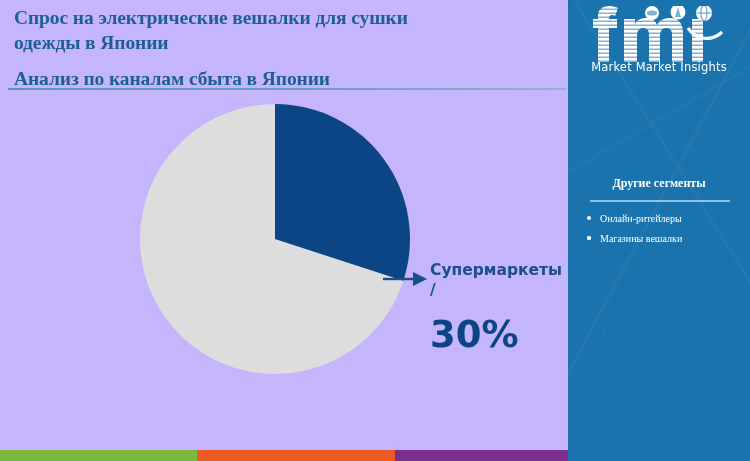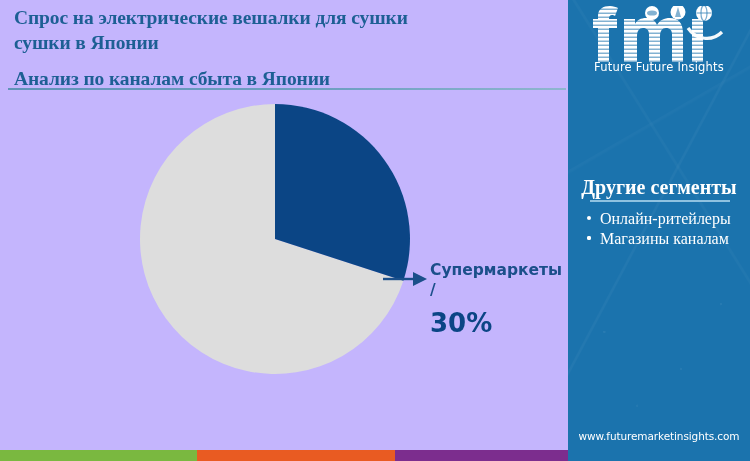--- a/index.html
+++ b/index.html
@@ -97,21 +97,21 @@
 
   
   #panel-heading {
     position: absolute;
     left: 0; top: 176px;
     width: 182px;
     text-align: center;
     color: #ffffff;
     font-family: "Liberation Serif", serif;
     font-weight: bold;
-    font-size: 20px;
+    font-size: 12px;
   }
   #panel-heading-rule {
     position: absolute;
     left: 22px; top: 200px;
     width: 140px; height: 2px;
     background: #8fc2e0;
   }
 
   
   #panel-list {
@@ -121,21 +121,21 @@
     margin: 0;
     padding: 0;
     list-style: none;
   }
   #panel-list li {
     position: relative;
     padding-left: 14px;
     margin-bottom: 7px;
     color: #ffffff;
     font-family: "Liberation Serif", serif;
-    font-size: 16px;
+    font-size: 10px;
     line-height: 13px;
   }
   #panel-list li .bullet-dot {
     position: absolute;
     left: 1px; top: 4px;
     width: 4px; height: 4px;
     border-radius: 50%;
     background: #ffffff;
   }
 
@@ -168,23 +168,23 @@
     width: 135px;
   }
   .callout-label {
     color: #1b4f8a;
     font-size: 15.5px;
     font-weight: bold;
     line-height: 20px;
     font-family: "DejaVu Sans", sans-serif;
   }
   #callout-value {
-    margin-top: 6px;
+    margin-top: 18px;
     color: #0b4585;
-    font-size: 26px;
+    font-size: 37px;
     font-weight: bold;
     line-height: 34px;
     font-family: "DejaVu Sans", sans-serif;
   }
 
   
   #bottom-bar {
     position: absolute;
     left: 0; top: 450px;
     width: 568px;
@@ -193,21 +193,21 @@
   }
   .bar-seg { height: 11px; }
 </style>
 </head>
 <body>
 
 <div id="page">
 
   <div id="header">
     <div class="title-line" id="title-line-1">Спрос на электрические вешалки для сушки</div>
-    <div class="title-line" id="title-line-2">сушки в Японии</div>
+    <div class="title-line" id="title-line-2">одежды в Японии</div>
     <div class="title-line" id="title-line-3">Анализ по каналам сбыта в Японии</div>
     <div id="header-rule"></div>
   </div>
 
   <div id="chart-area">
 
     <svg id="pie" width="274" height="274" viewBox="0 0 274 274">
 
       <path d="M 137 137 L 137 2 A 135 135 0 1 0 265.38 178.73 Z" fill="#dddddd"></path>
 
@@ -255,36 +255,35 @@
         <g>
           <circle cx="60" cy="7" r="7" fill="#ffffff"></circle>
           <ellipse cx="60" cy="7" rx="5" ry="2.6" fill="#1b73ad" opacity="0.55"></ellipse>
           <circle cx="86" cy="6" r="7.5" fill="#ffffff"></circle>
           <path d="M86 1 L83 11 L89 11 Z" fill="#1b73ad" opacity="0.55"></path>
           <circle cx="112" cy="7" r="8" fill="#ffffff"></circle>
           <ellipse cx="112" cy="7" rx="3" ry="7.6" fill="none" stroke="#1b73ad" stroke-width="1.2" opacity="0.6"></ellipse>
           <line x1="104.4" y1="7" x2="119.6" y2="7" stroke="#1b73ad" stroke-width="1.2" opacity="0.6"></line>
         </g>
       </svg>
-      <div id="logo-tagline">Future Future Insights</div>
+      <div id="logo-tagline">Market Market Insights</div>
     </div>
 
     <div id="panel-heading">Другие сегменты</div>
     <div id="panel-heading-rule"></div>
 
     <ul id="panel-list">
       <li>
         <span class="bullet-dot"></span>
         <span>Онлайн-ритейлеры</span>
       </li>
       <li>
         <span class="bullet-dot"></span>
       </li>
       <li>
         <span class="bullet-dot"></span>
-        <span>Магазины каналам</span>
+        <span>Магазины вешалки</span>
       </li>
     </ul>
 
-    <div id="panel-url">www.futuremarketinsights.com</div>
   </div>
 
 </div>
 
 </body></html>

